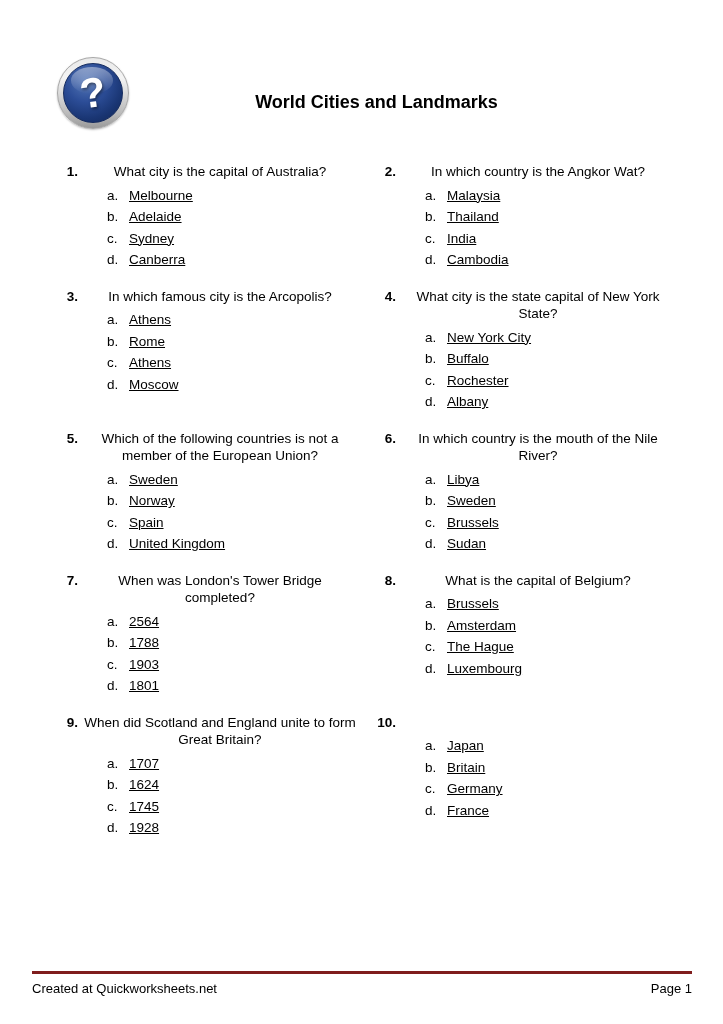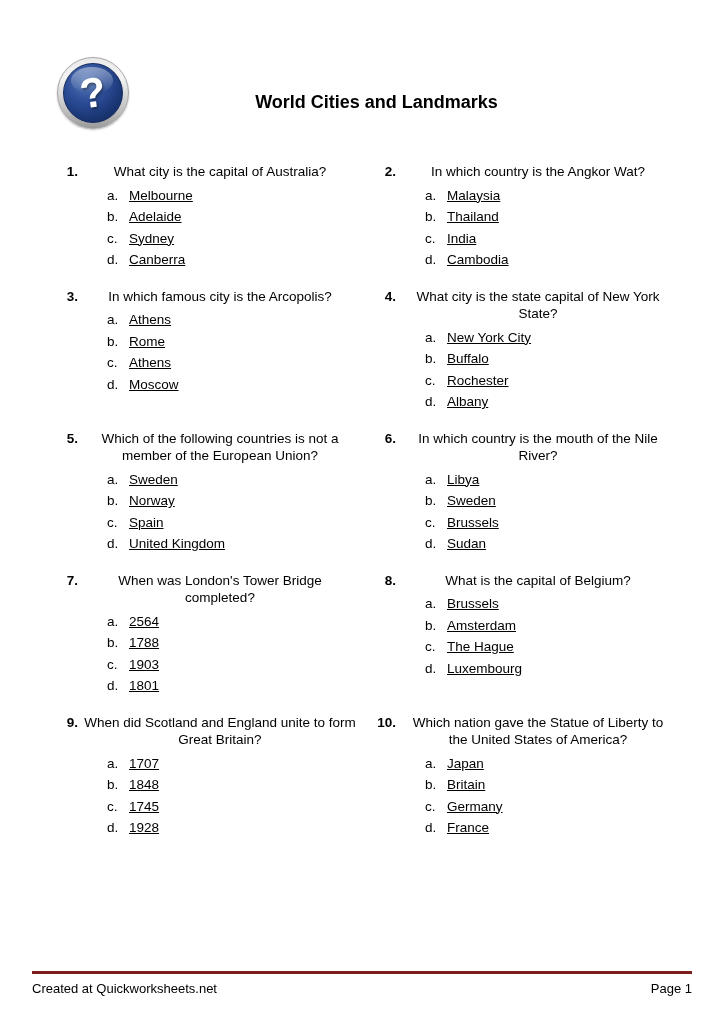--- a/index.html
+++ b/index.html
@@ -308,37 +308,36 @@
       <span class="q-num">9.</span>
       <span class="q-text">When did Scotland and England unite to form Great Britain?</span>
     </div>
     <div class="options">
       <div class="option">
         <span class="opt-label">a.</span>
         <span class="opt-text">1707</span>
       </div>
       <div class="option">
         <span class="opt-label">b.</span>
-        <span class="opt-text">1848</span>
+        <span class="opt-text">1624</span>
       </div>
       <div class="option">
         <span class="opt-label">c.</span>
         <span class="opt-text">1745</span>
       </div>
       <div class="option">
         <span class="opt-label">d.</span>
         <span class="opt-text">1928</span>
       </div>
     </div>
   </section>
 
   <section class="question">
     <div class="q-head">
       <span class="q-num">10.</span>
-      <span class="q-text">Which nation gave the Statue of Liberty to the United States of America?</span>
     </div>
     <div class="options">
       <div class="option">
         <span class="opt-label">a.</span>
         <span class="opt-text">Japan</span>
       </div>
       <div class="option">
         <span class="opt-label">b.</span>
         <span class="opt-text">Britain</span>
       </div>

